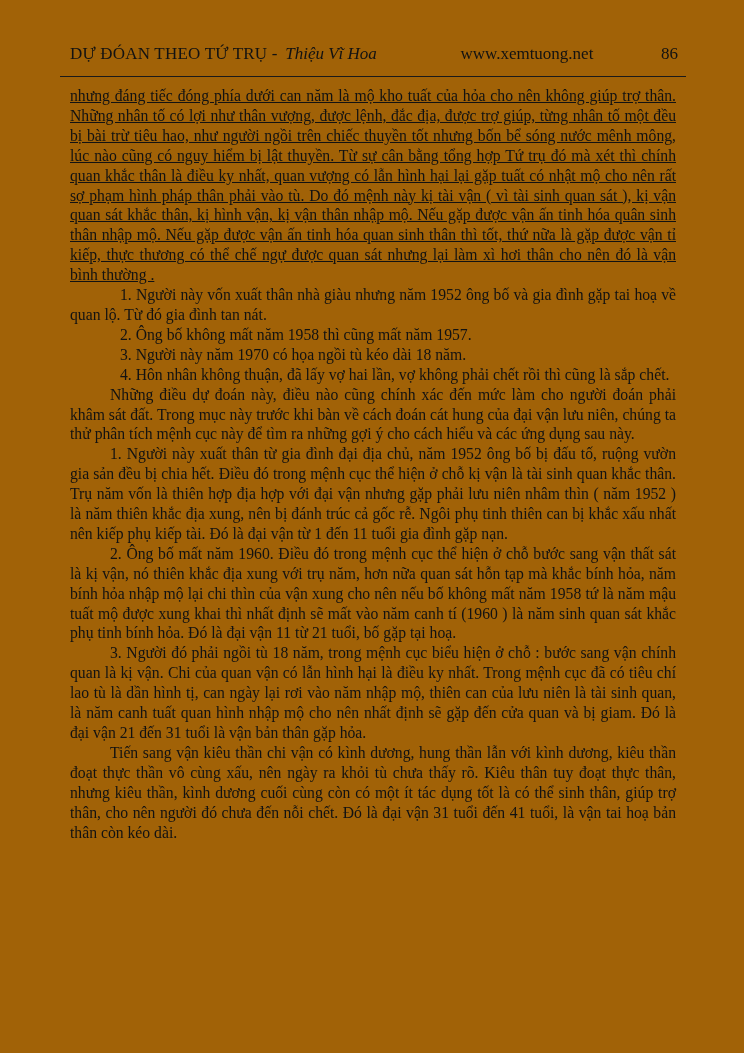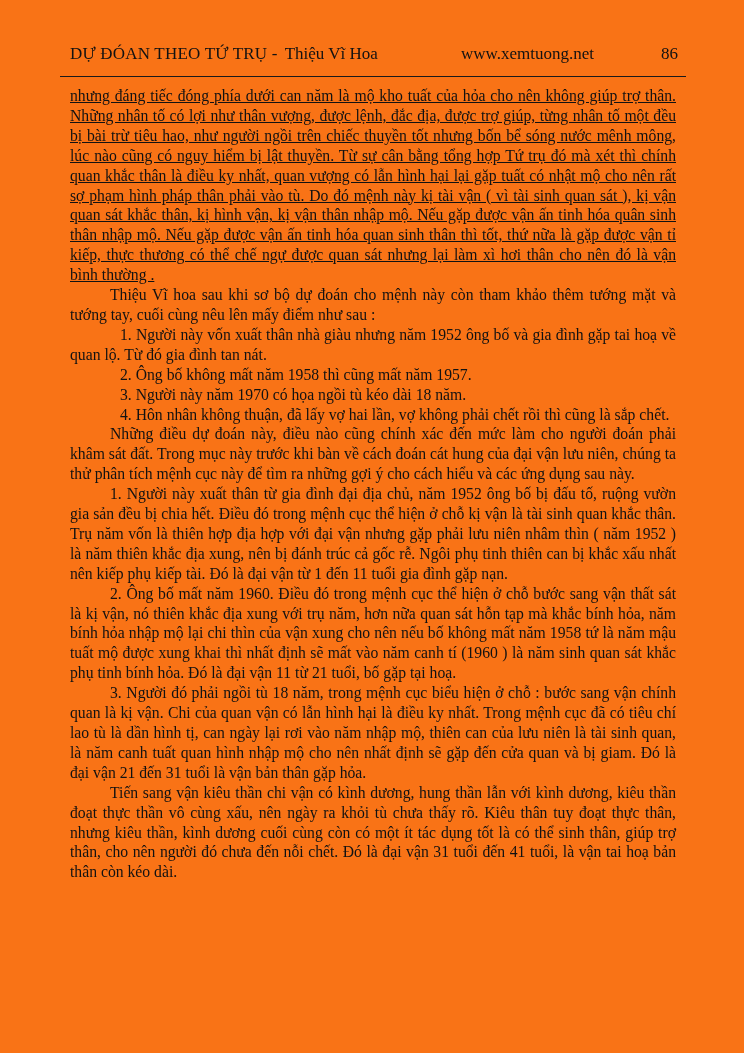--- a/index.html
+++ b/index.html
@@ -4,38 +4,38 @@
 <style>
   html, body {
     margin: 0;
     padding: 0;
     background: #e8e8e8;
   }
   .page {
     position: relative;
     width: 744px;
     height: 1053px;
-    background: #f97316;
+    background: #a16207;
     overflow: hidden;
     font-family: "Liberation Serif", "DejaVu Serif", serif;
     color: #121212;
   }
   .header {
     position: absolute;
     top: 44px;
     left: 70px;
     right: 66px;
     display: flex;
     align-items: baseline;
     justify-content: space-between;
     font-size: 17px;
     white-space: nowrap;
   }
   .header .title  { letter-spacing: 0.2px; }
-  .header .author { margin-left: -60px; }
+  .header .author { margin-left: -60px; font-style: italic; }
   .header .site   { text-underline-offset: 3px; margin-left: 16px; }
   .header .pageno { }
   .rule {
     position: absolute;
     top: 76px;
     left: 60px;
     right: 58px;
     border-top: 1.6px solid #1a1a1a;
   }
   .body-text {
@@ -61,21 +61,20 @@
     <span class="title">DỰ ĐÓAN THEO TỨ TRỤ -</span>
     <span class="author">Thiệu Vĩ  Hoa</span>
     <span class="site">www.xemtuong.net</span>
     <span class="pageno">86</span>
   </div>
 
   <div class="rule"></div>
 
   <div class="body-text">
     <p class="cont">nhưng đáng tiếc đóng phía dưới can năm là mộ kho tuất của hỏa cho nên không  giúp trợ thân. Những nhân tố có lợi như thân vượng, được lệnh, đắc địa, được trợ giúp, từng  nhân tố một đều bị bài trừ tiêu hao, như người ngồi trên chiếc thuyền tốt nhưng bốn bể sóng nước mênh mông, lúc nào cũng có nguy hiểm bị lật thuyền. Từ sự cân bằng tổng hợp Tứ trụ đó mà xét thì chính quan khắc thân là điều ky nhất, quan vượng có lẫn hình hại lại gặp tuất có nhật mộ cho nên rất sợ phạm hình pháp thân phải vào tù. Do đó mệnh này kị tài vận ( vì tài sinh quan sát ), kị vận quan sát khắc thân, kị hình vận, kị vận thân nhập mộ. Nếu gặp được vận ấn tinh hóa quân sinh thân  nhập mộ. Nếu  gặp được vận ấn tinh hóa quan sinh thân thì tốt, thứ nữa là gặp được vận tỉ kiếp, thực thương có thể chế ngự được quan sát nhưng lại làm xì hơi thân cho nên đó là vận bình thường .</p>
-    <p class="ind">Thiệu Vĩ hoa sau khi sơ bộ dự đoán cho mệnh này còn tham khảo thêm tướng mặt và tướng tay, cuối cùng nêu lên mấy điểm như sau :</p>
     <p class="li">1.  Người này vốn xuất thân nhà giàu nhưng năm 1952 ông bố và gia đình gặp tai hoạ về quan lộ. Từ đó gia đình tan nát.</p>
     <p class="li">2.  Ông bố không mất năm 1958 thì cũng mất năm 1957.</p>
     <p class="li">3.  Người này năm 1970 có họa ngồi tù kéo dài 18 năm.</p>
     <p class="li">4.  Hôn nhân không thuận, đã lấy vợ hai lần,  vợ không phải chết rồi thì cũng là sắp chết.</p>
     <p class="ind">Những điều dự đoán này, điều nào cũng chính xác đến mức làm cho người đoán phải khâm  sát đất. Trong mục này trước  khi bàn về cách đoán cát hung của đại vận lưu niên, chúng ta thử phân tích mệnh cục này để tìm ra những gợi ý cho cách hiểu và các ứng dụng sau này.</p>
     <p class="ind">1. Người này xuất thân từ gia đình đại địa chủ, năm 1952 ông bố bị đấu tố, ruộng vườn gia sản đều bị chia hết. Điều đó trong mệnh cục thể hiện ở chỗ kị vận là tài sinh quan khắc thân. Trụ năm vốn là thiên hợp địa hợp với đại vận nhưng gặp phải lưu niên nhâm thìn ( năm 1952 ) là năm thiên khắc địa xung, nên bị đánh trúc cả gốc rễ. Ngôi phụ tinh thiên can bị khắc xấu nhất nên kiếp phụ kiếp tài. Đó là đại vận từ 1 đến 11 tuổi gia đình gặp nạn.</p>
     <p class="ind">2. Ông bố mất năm 1960. Điều đó trong mệnh cục thể hiện ở chỗ bước sang vận thất sát là kị vận, nó thiên khắc địa xung với trụ năm, hơn nữa quan sát hỗn tạp mà khắc bính hỏa, năm bính hỏa nhập mộ lại chi thìn của vận xung cho nên nếu bố không mất năm 1958 tứ là năm mậu tuất mộ được xung khai thì nhất định sẽ mất vào năm canh tí (1960 ) là năm sinh quan sát khắc phụ tinh bính hỏa. Đó là đại vận  11 từ 21  tuổi, bố gặp tại hoạ.</p>
     <p class="ind">3. Người đó phải ngồi tù 18 năm, trong mệnh cục biểu hiện ở chỗ : bước sang vận chính quan là kị vận. Chi của quan vận có lẫn hình hại là điều ky nhất. Trong mệnh cục đã có tiêu chí lao tù là dần hình tị, can ngày lại rơi vào năm nhập mộ, thiên can của lưu niên là tài sinh quan, là năm canh tuất quan hình nhập mộ cho nên nhất định sẽ gặp đến cửa quan và bị giam. Đó là đại vận 21 đến 31 tuổi là vận bản thân gặp hỏa.</p>
     <p class="ind">Tiến sang vận kiêu thần chi vận có kình dương, hung thần lẫn với kình dương, kiêu thần đoạt thực thần vô cùng xấu, nên ngày ra khỏi tù chưa thấy rõ. Kiêu thân tuy đoạt thực thân, nhưng kiêu thần, kình dương cuối cùng còn có một ít tác dụng tốt là có thể sinh thân, giúp trợ thân, cho nên người đó chưa đến nỗi chết. Đó là đại vận 31 tuổi đến 41 tuổi, là vận tai hoạ bản thân còn kéo dài.</p>
   </div>

